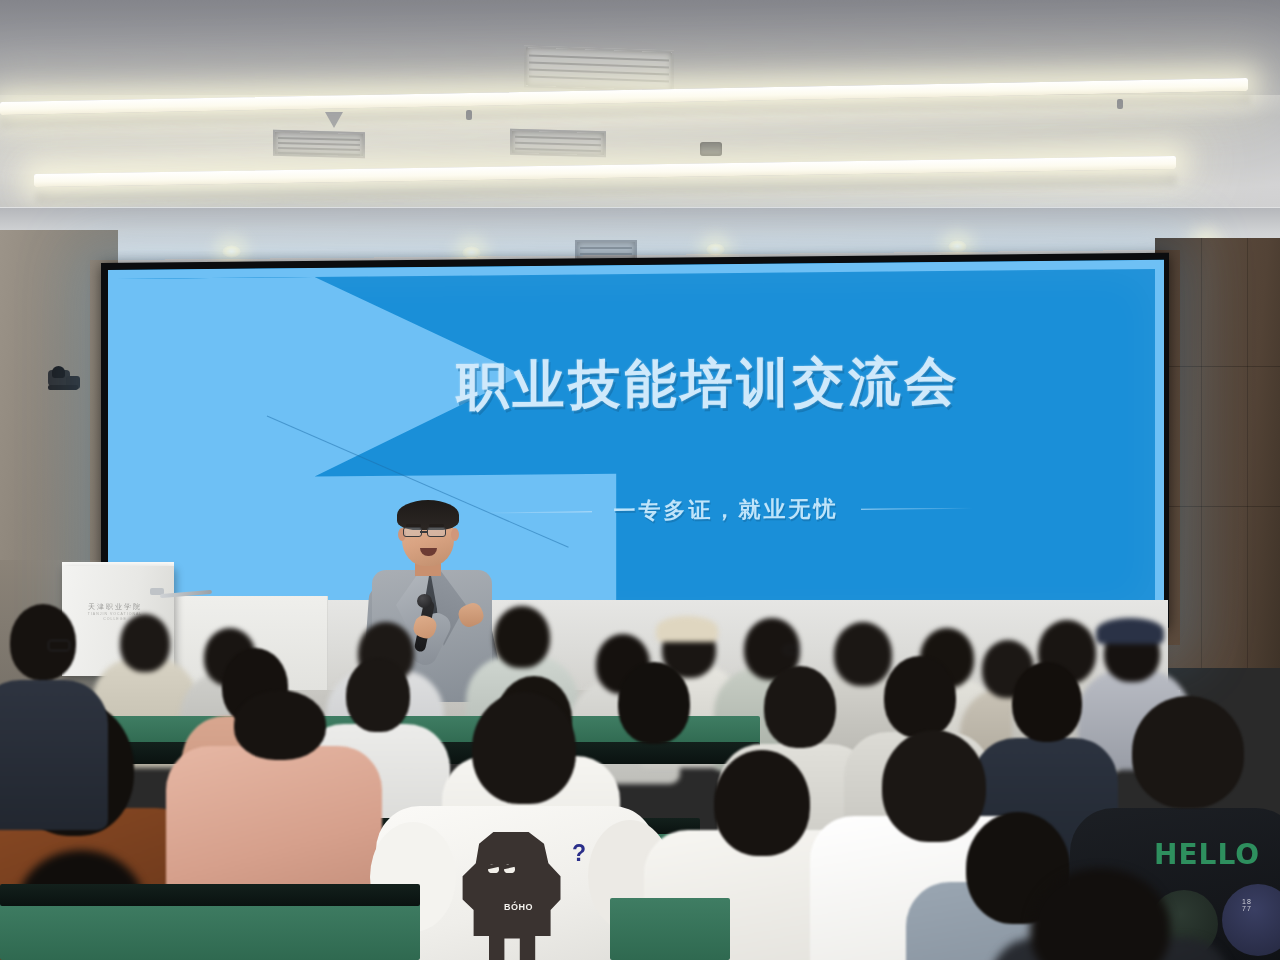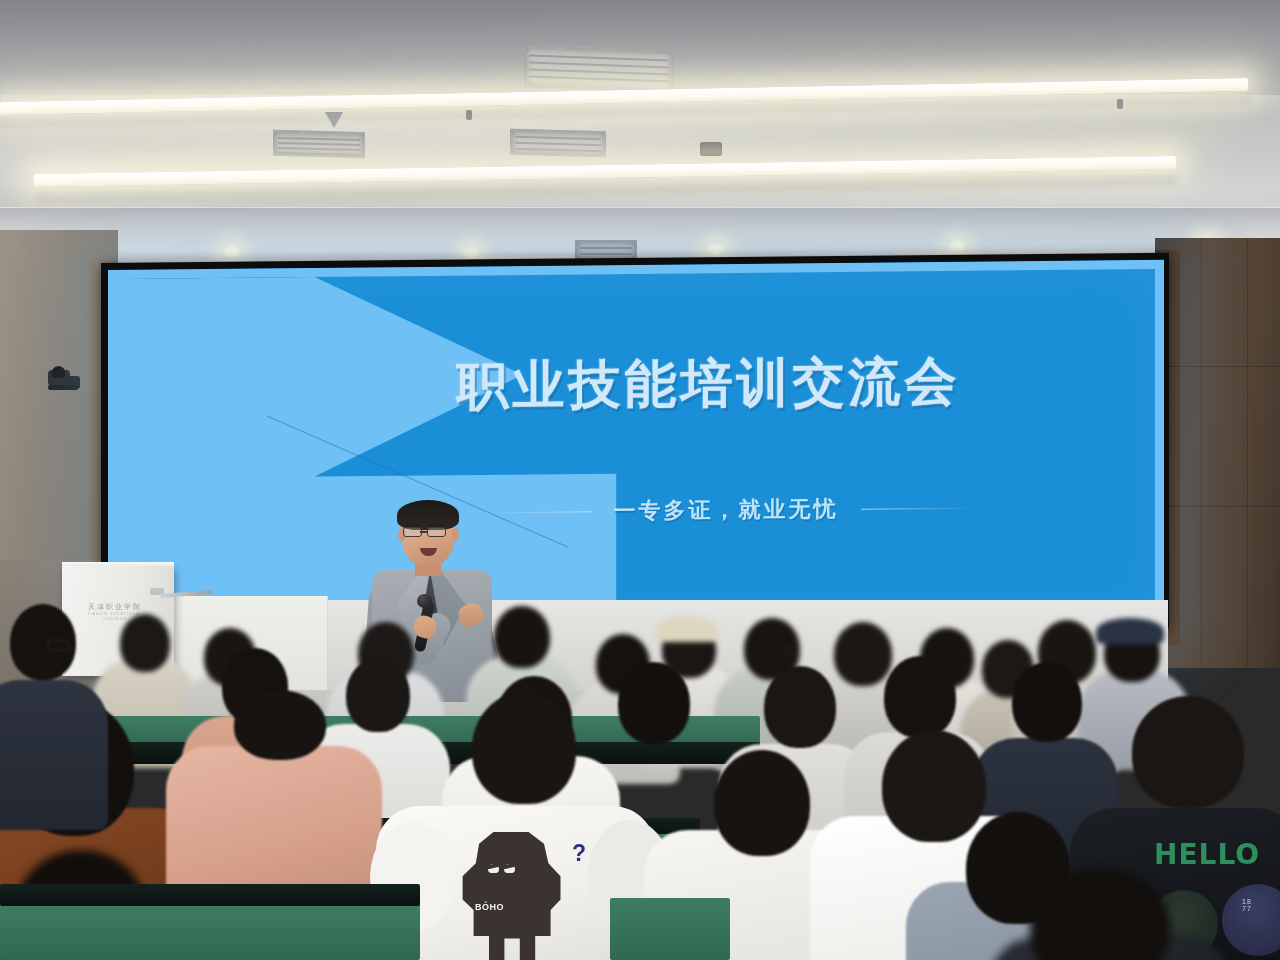--- a/index.html
+++ b/index.html
@@ -510,21 +510,21 @@
     <div class="person" style="left:376px;top:760px;">
       <div class="body" style="left:0px;top:46px;width:280px;height:200px;
            background:linear-gradient(165deg,#fbfaf7 0%,#efeeea 50%,#d9d8d3 100%);"></div>
       <div class="head blur" style="left:96px;top:-68px;width:104px;height:112px;background:#191512;"></div>
       <div class="shoulder" style="left:-6px;top:62px;width:86px;height:110px;background:#f4f3ef;"></div>
       <div class="shoulder" style="left:212px;top:60px;width:84px;height:112px;background:#eceae5;"></div>
 
       <div class="boho-figure" style="left:80px;top:72px;width:110px;height:130px;"></div>
       <div class="boho-eye" style="left:112px;top:104px;"></div>
       <div class="boho-eye" style="left:128px;top:104px;"></div>
-      <div class="boho-text" style="left:99px;top:142px;">BÓHO</div>
+      <div class="boho-text" style="left:128px;top:142px;">BÓHO</div>
       <div class="qmark" style="left:196px;top:80px;">?</div>
     </div>
 
     <div class="person blur" style="left:668px;top:750px;">
       <div class="body" style="left:-24px;top:80px;width:220px;height:200px;background:linear-gradient(170deg,#f7f6f2,#dedcd6);"></div>
       <div class="head" style="left:46px;top:0px;width:96px;height:106px;background:#171310;"></div>
     </div>
     <div class="person blur" style="left:840px;top:730px;">
       <div class="body" style="left:-30px;top:86px;width:230px;height:212px;background:linear-gradient(170deg,#ffffff,#e6e5e0);"></div>
       <div class="head" style="left:42px;top:0px;width:104px;height:112px;background:#1b1714;"></div>

